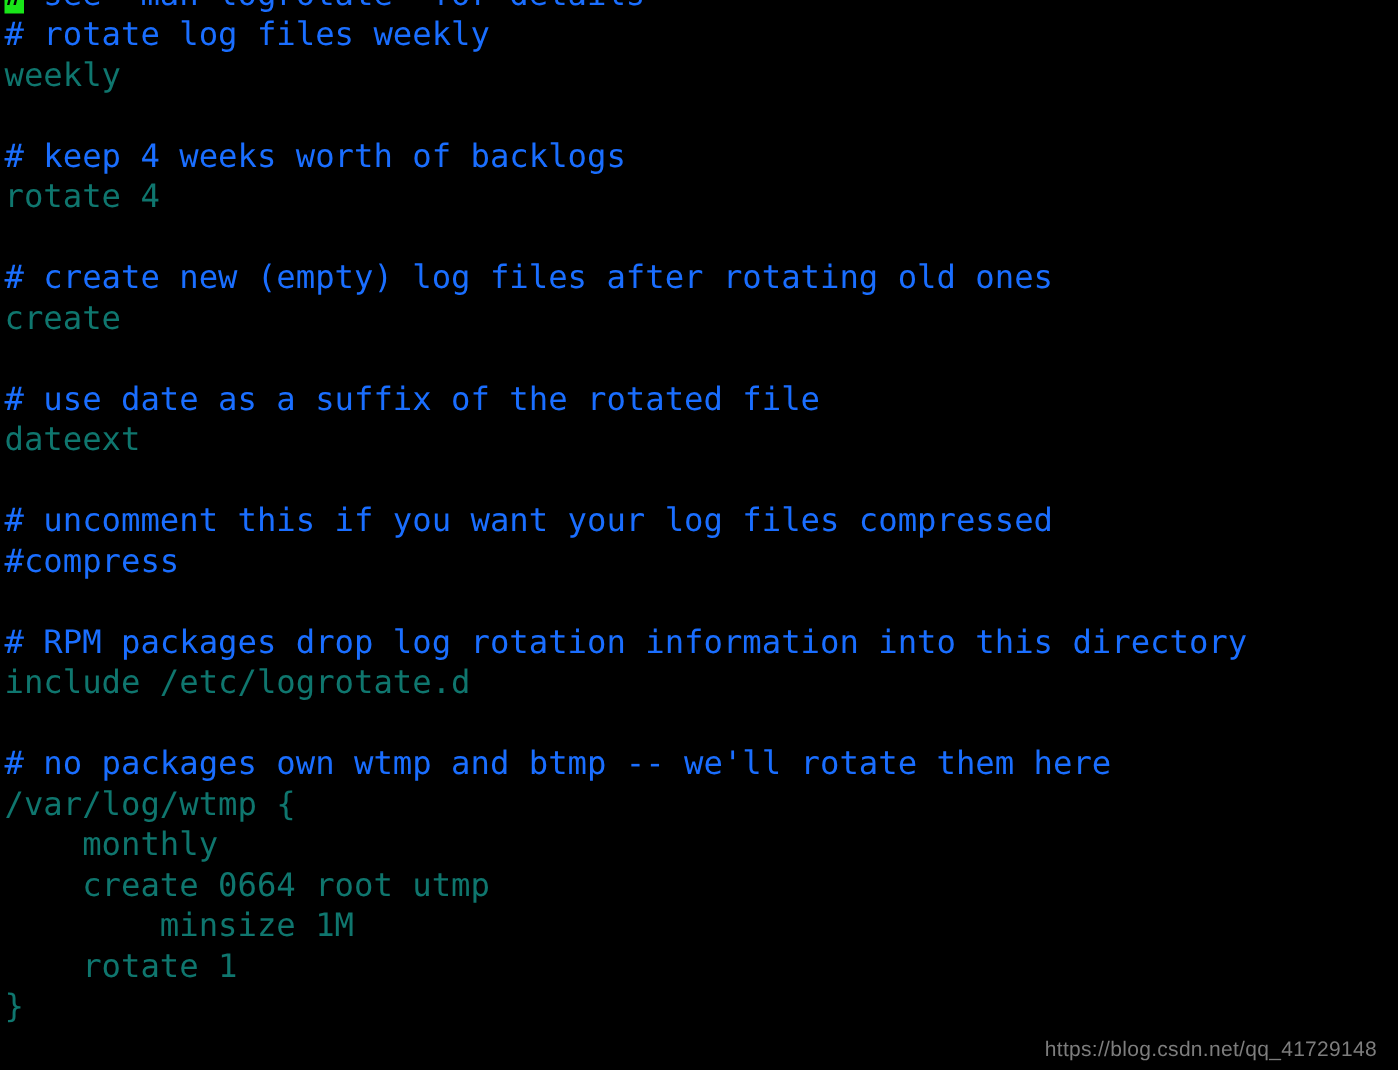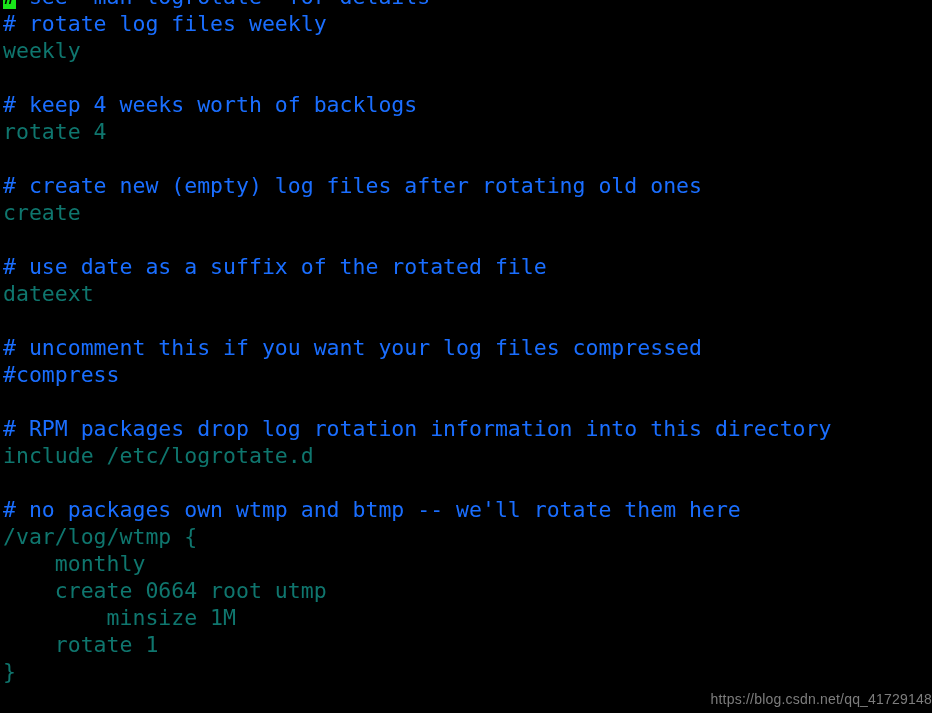--- a/index.html
+++ b/index.html
@@ -51,21 +51,21 @@
   .plain   { color: #0f766e; }
   .blank   { color: #000000; }
 
   .cursor {
     background: #19e619;
     color: #000000;
   }
 
   .watermark {
     position: absolute;
-    right: 10px;
+    right: 24px;
     bottom: 6px;
     color: #7d7d7d;
     font-family: "Liberation Sans", "DejaVu Sans", sans-serif;
     font-size: 14px;
     letter-spacing: 0.2px;
     white-space: nowrap;
   }
 </style>
 </head>
 <body>

